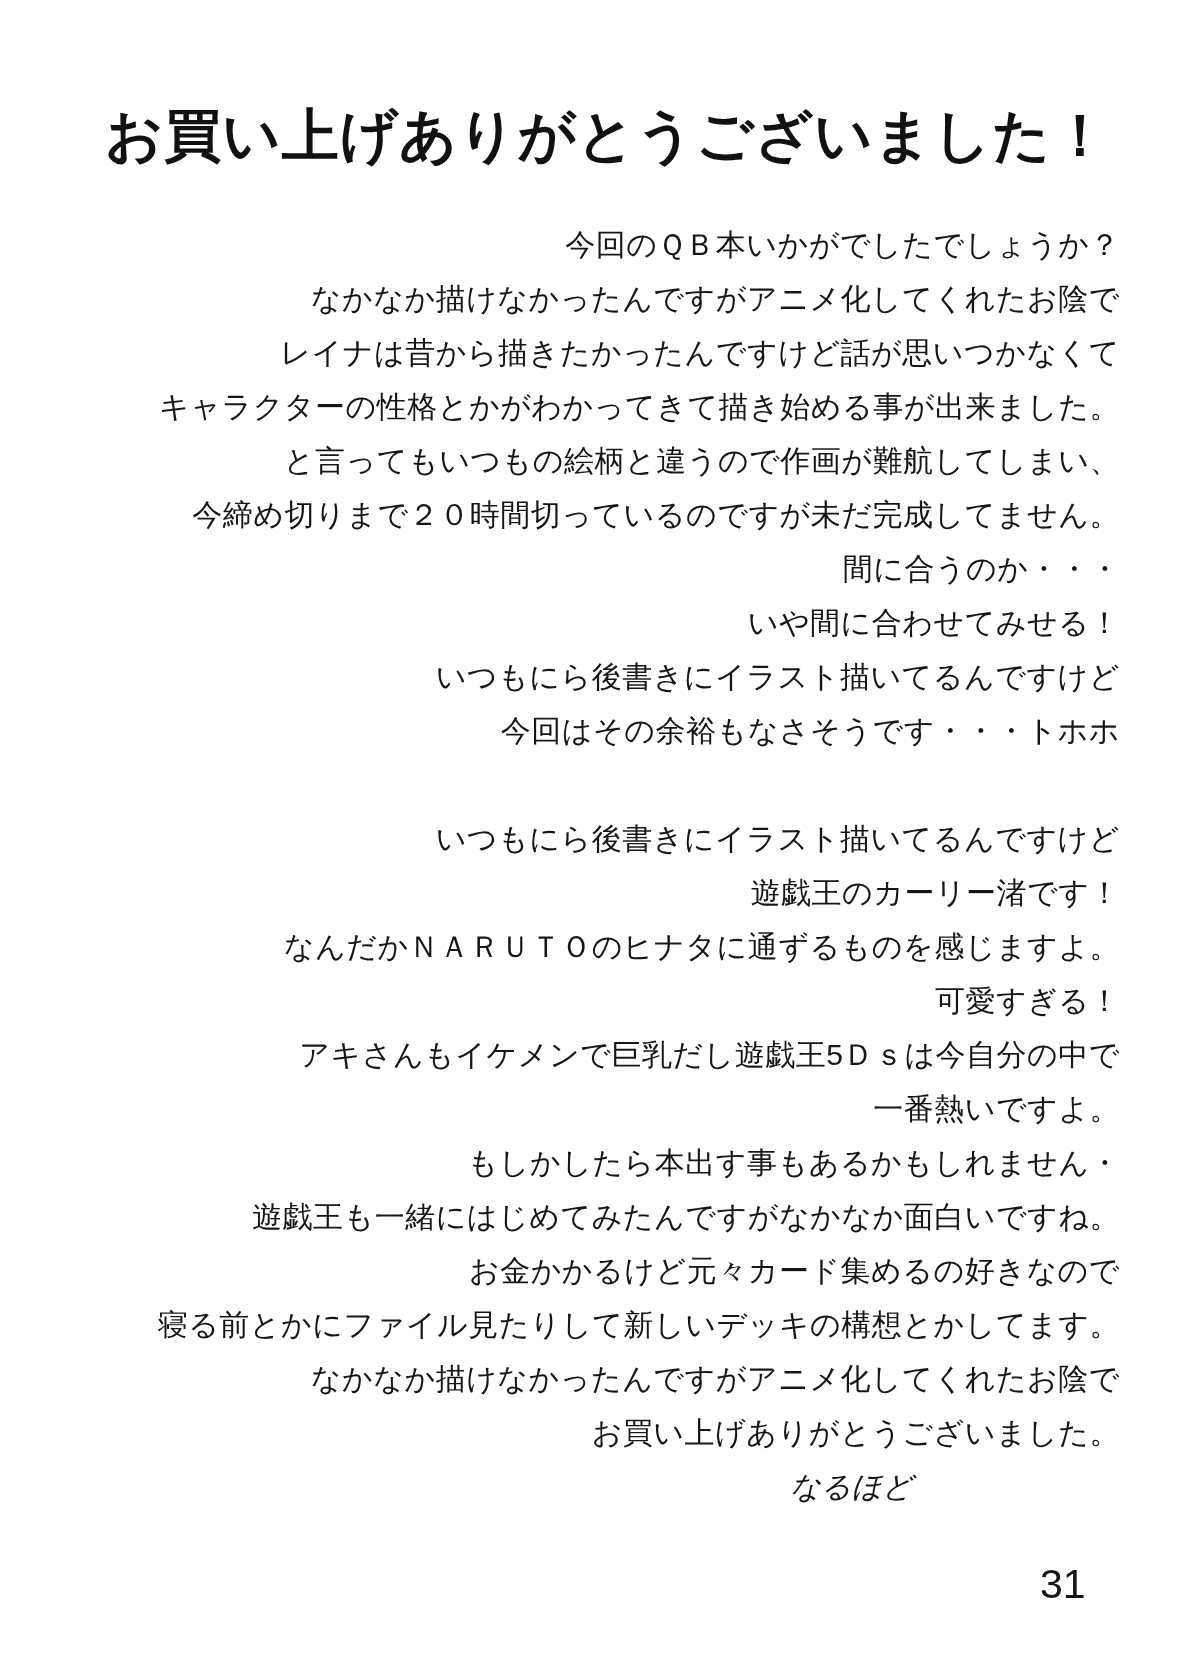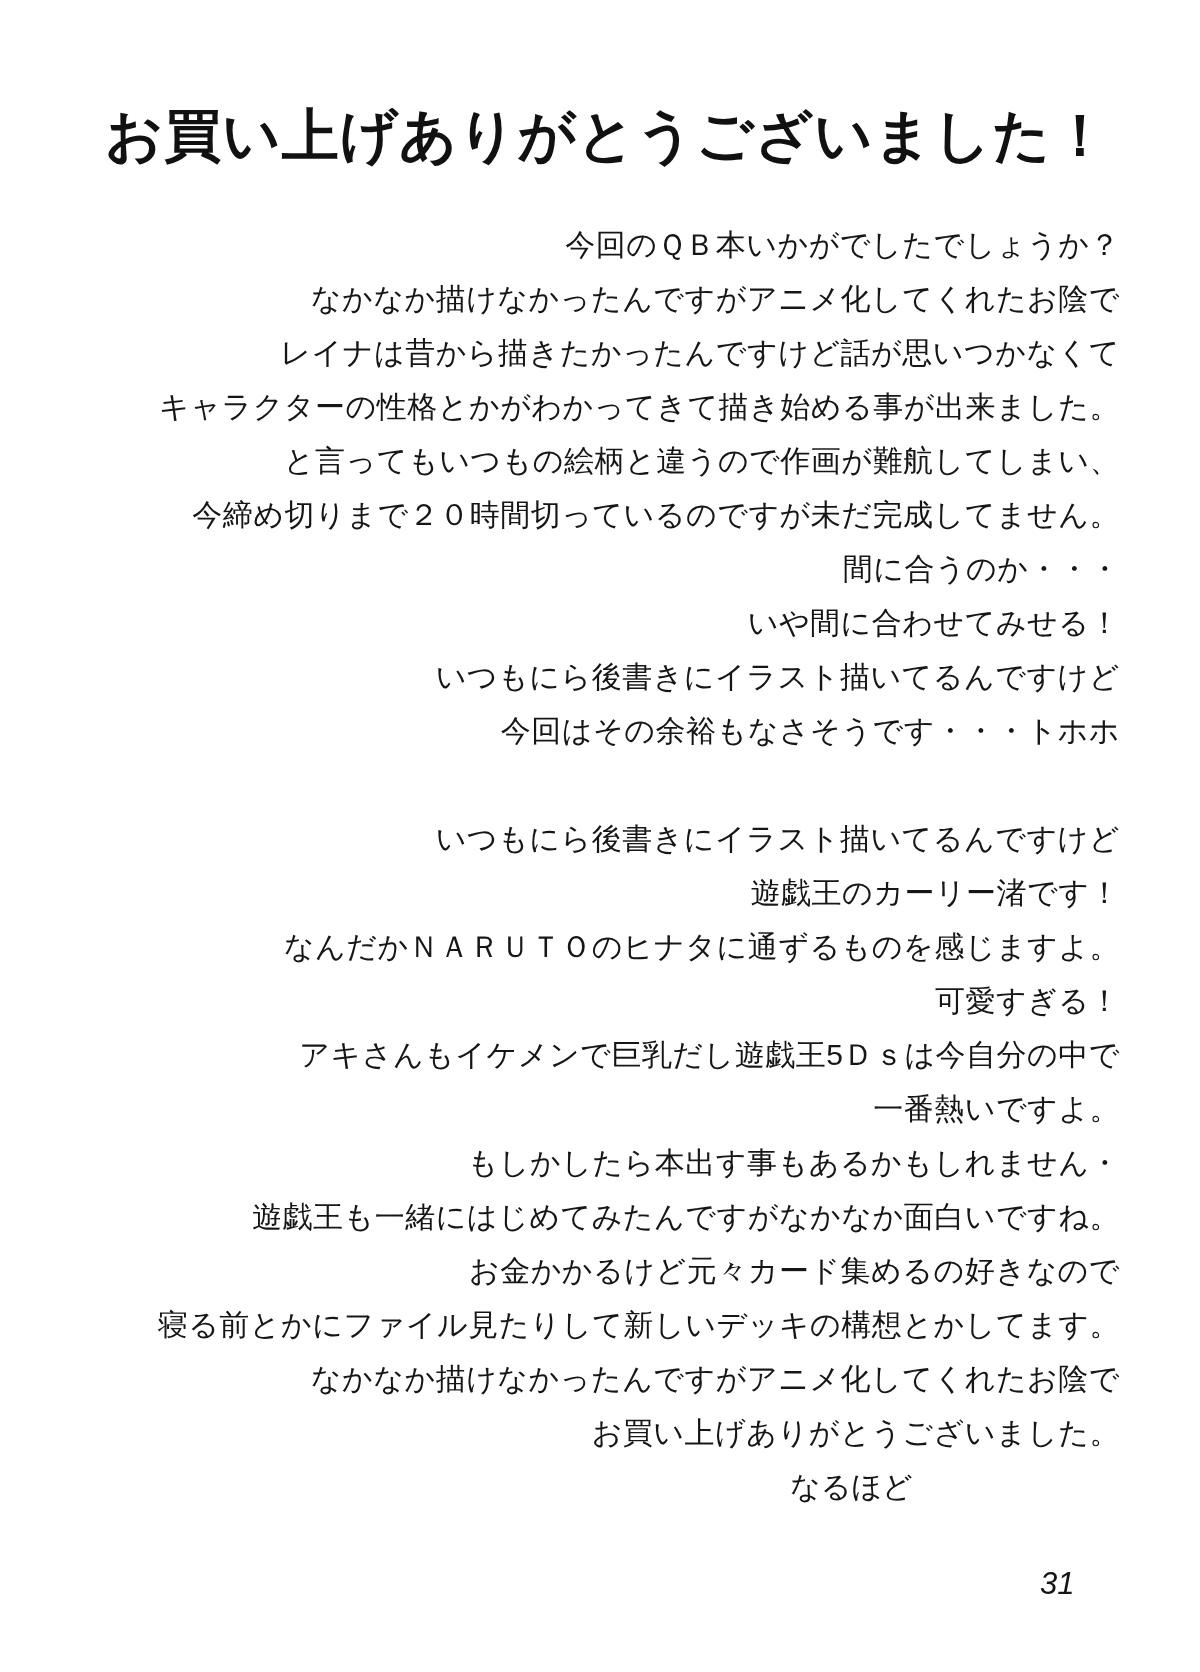--- a/index.html
+++ b/index.html
@@ -44,29 +44,29 @@
   }
   .paragraph-spacer {
     height: 54px;
   }
   .signature-row {
     font-size: 30px;
     line-height: 54px;
     padding-left: 685px;
     white-space: nowrap;
     color: #161616;
+    font-style: italic;
   }
   .page-number {
     position: absolute;
     top: 1566px;
     left: 1040px;
-    font-size: 31px;
+    font-size: 41px;
     line-height: 36px;
     color: #161616;
-    font-style: italic;
   }
 </style>
 </head>
 <body>
 
 <div class="doc-page">
   <div class="content">
 
     <h1 class="doc-title">お買い上げありがとうございました！</h1>
 

